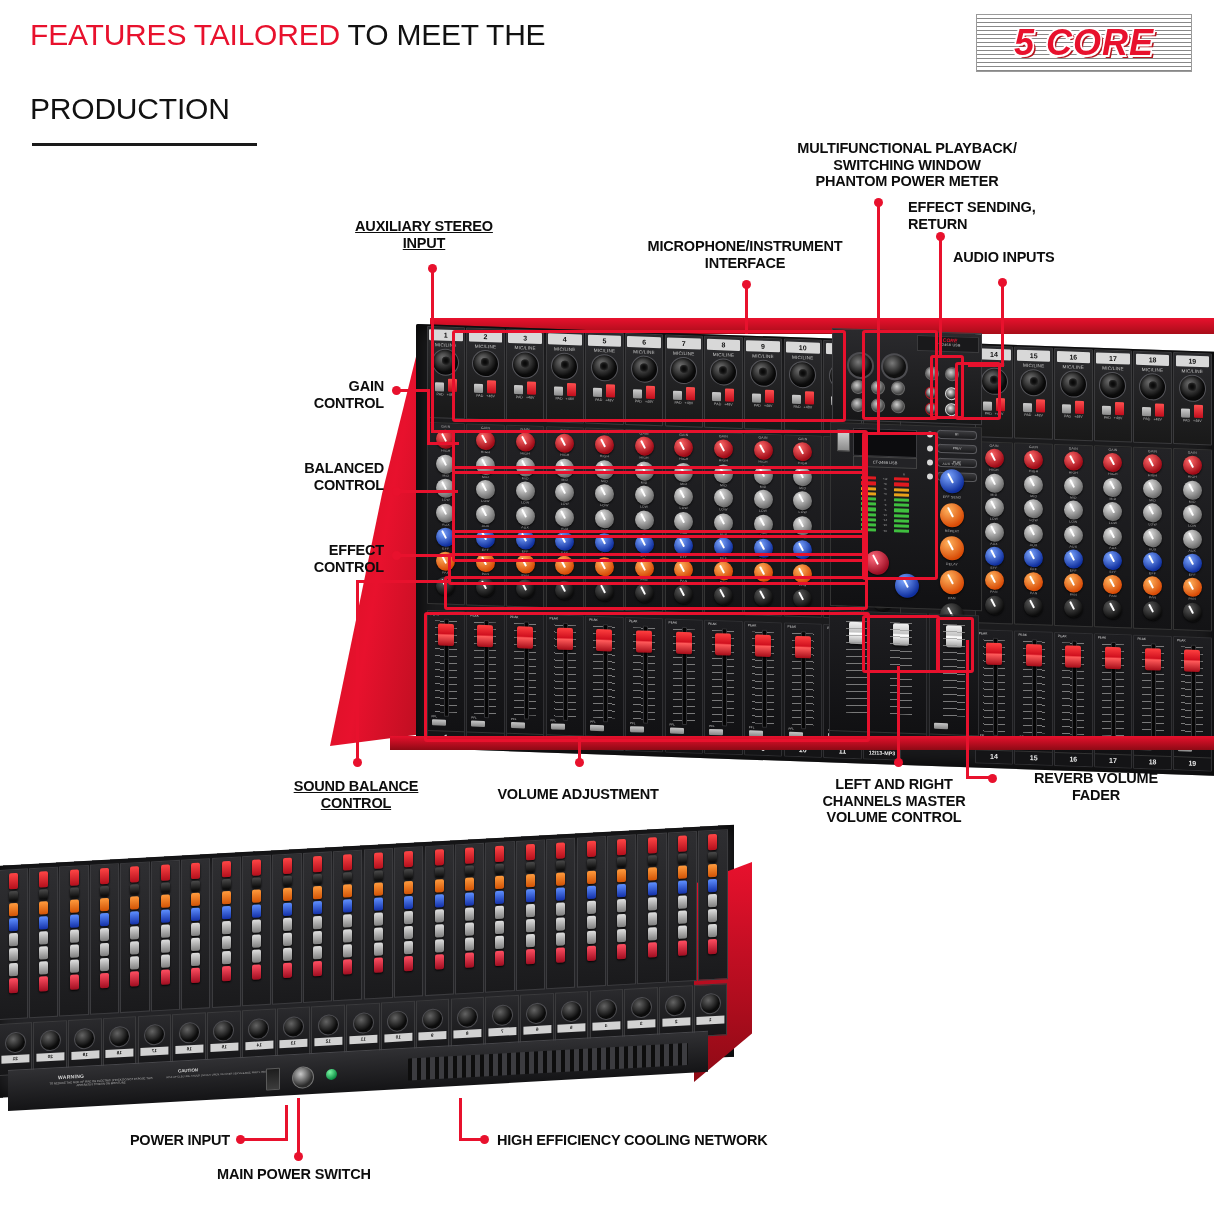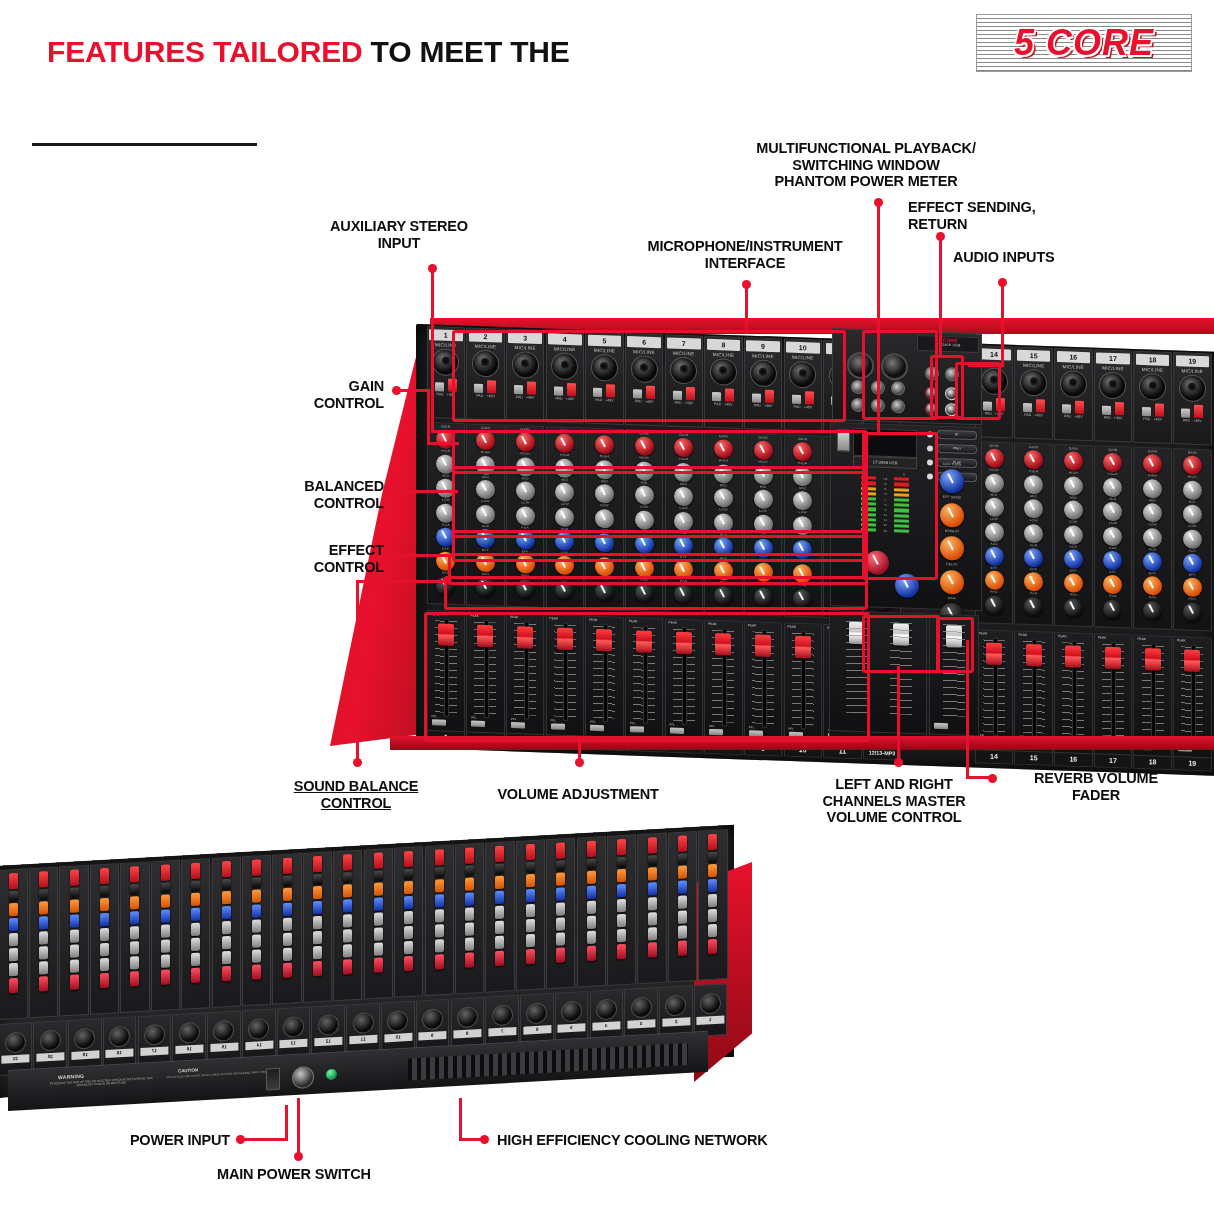--- a/index.html
+++ b/index.html
@@ -1,21 +1,21 @@
 <!DOCTYPE html>
 <html><head>
 <meta charset="utf-8">
 <style>
   html,body{margin:0;padding:0;background:#fff;}
   body{width:1214px;height:1214px;position:relative;overflow:hidden;
        font-family:"Liberation Sans",sans-serif;color:#111;}
 
   
   #header{position:absolute;left:30px;top:16px;width:760px;}
-  #header h1{margin:17px;font-size:30px;line-height:1.24;font-weight:bold;
+  #header h1{margin:0;font-size:30px;line-height:1.24;font-weight:normal;
       letter-spacing:-0.2px;text-transform:uppercase;font-family:"Liberation Sans",sans-serif;}
   .hl{color:#e8112d;}
   #title-rule{position:absolute;left:32px;top:143px;width:225px;height:3px;background:#1a1a1a;}
 
   
   #logo{position:absolute;right:22px;top:14px;width:216px;height:58px;}
   #logo .stripes{position:absolute;inset:0;background:repeating-linear-gradient(
       to bottom,#ffffff 0px,#ffffff 3px,#888 3px,#888 4px);
       border:1px solid #9a9a9a;}
   #logo .logotext{position:absolute;inset:0;display:flex;align-items:center;
@@ -212,20 +212,21 @@
       background:repeating-linear-gradient(to right,#0d0d0d 0px,#0d0d0d 4px,#3c3c40 4px,#3c3c40 9px);
       border-radius:1px;}
 </style>
 </head>
 <body>
 
 <div id="header">
   <h1>
     <span class="hl">FEATURES TAILORED</span><span> TO MEET THE</span><br>
     <br>
+    <span>PRODUCTION</span>
   </h1>
 </div>
 <div id="title-rule"></div>
 
 <div id="logo">
   <div class="stripes"></div>
   <div class="logotext">5 CORE</div>
 </div>
 
 <div id="mixer-top">
@@ -1112,33 +1113,33 @@
 <div class="dot" style="left:575px;top:758px;"></div>
 <div class="ln" style="left:578px;top:736px;width:3px;height:24px;"></div>
 
 <div class="dot" style="left:894px;top:758px;"></div>
 <div class="ln" style="left:897px;top:666px;width:3px;height:94px;"></div>
 
 <div class="dot" style="left:988px;top:774px;"></div>
 <div class="ln" style="left:966px;top:640px;width:3px;height:138px;"></div>
 <div class="ln" style="left:966px;top:776px;width:26px;height:3px;"></div>
 
-<div class="cl c" style="left:274px;top:218px;width:250px;">AUXILIARY STEREO
+<div class="cl c" style="left:299px;top:218px;width:250px;text-decoration:underline;">AUXILIARY STEREO
 INPUT</div>
-<div class="cl c" style="left:636px;top:140px;width:460px;">MULTIFUNCTIONAL PLAYBACK/
+<div class="cl c" style="left:677px;top:140px;width:460px;">MULTIFUNCTIONAL PLAYBACK/
 SWITCHING WINDOW
 PHANTOM POWER METER</div>
 <div class="cl c" style="left:570px;top:238px;width:350px;">MICROPHONE/INSTRUMENT
 INTERFACE</div>
 <div class="cl l" style="left:908px;top:199px;width:200px;">EFFECT SENDING,
 RETURN</div>
 <div class="cl l" style="left:953px;top:249px;width:200px;">AUDIO INPUTS</div>
 <div class="cl r" style="left:200px;top:378px;width:184px;">GAIN
 CONTROL</div>
-<div class="cl r" style="left:200px;top:478px;width:184px;">BALANCED
+<div class="cl r" style="left:200px;top:460px;width:184px;">BALANCED
 CONTROL</div>
 <div class="cl r" style="left:200px;top:542px;width:184px;">EFFECT
 CONTROL</div>
 <div class="cl c" style="left:258px;top:778px;width:196px;text-decoration:underline;">SOUND BALANCE
 CONTROL</div>
 <div class="cl c" style="left:460px;top:786px;width:236px;">VOLUME ADJUSTMENT</div>
 <div class="cl c" style="left:776px;top:776px;width:236px;">LEFT AND RIGHT
 CHANNELS MASTER
 VOLUME CONTROL</div>
 <div class="cl c" style="left:996px;top:770px;width:200px;">REVERB VOLUME

